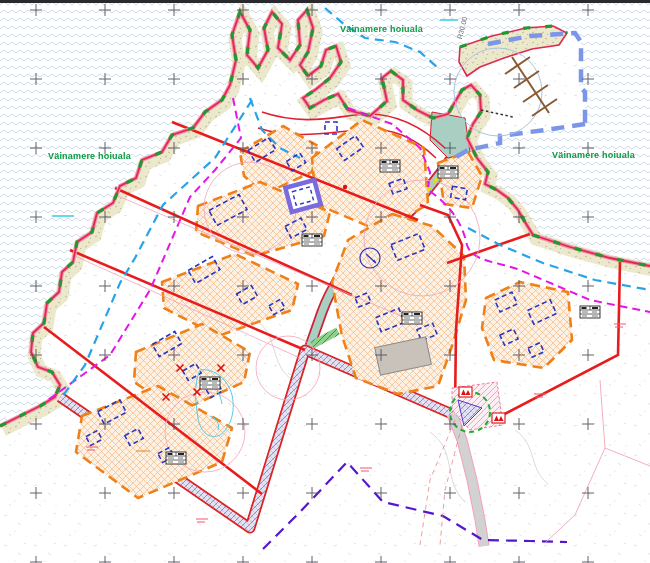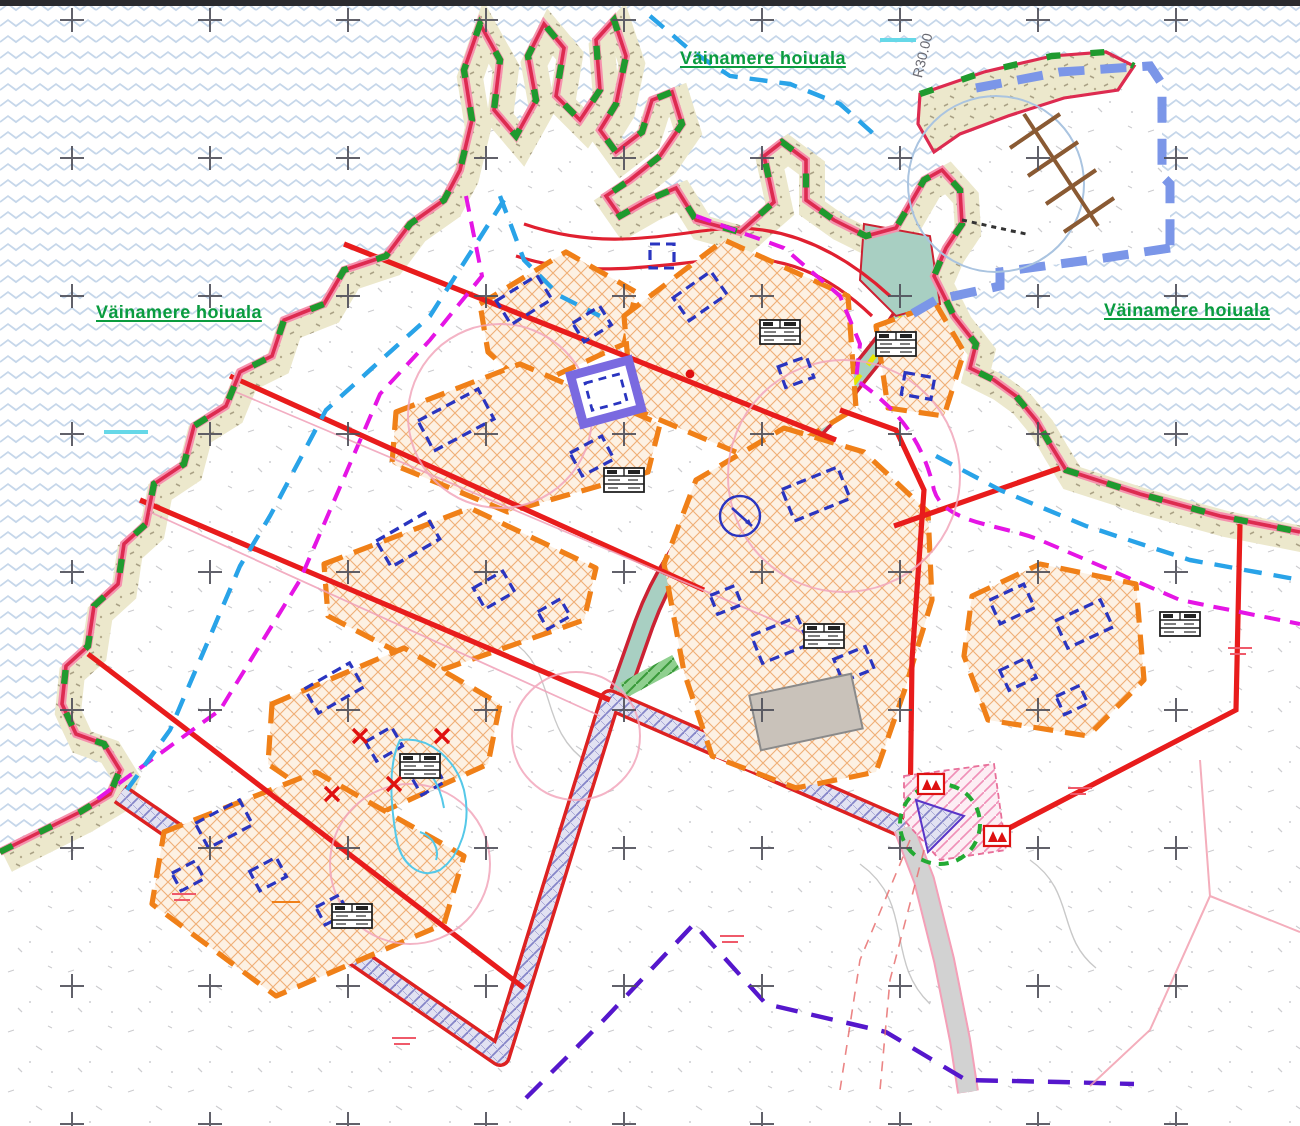--- a/index.html
+++ b/index.html
@@ -1,21 +1,21 @@
 <!DOCTYPE html>
 <html><head>
 <meta charset="utf-8">
 <style>
   html,body{margin:0;padding:0;background:#ffffff;}
   #stage{position:relative;width:650px;height:563px;background:#ffffff;overflow:hidden;
          font-family:"Liberation Sans",sans-serif;}
   #topbar{position:absolute;left:0;top:0;width:650px;height:3px;background:#2a2a2e;}
   #mapsvg{position:absolute;left:0;top:0;}
   .arealabel{position:absolute;color:#0a9c3f;font-size:9px;font-weight:bold;
-             letter-spacing:.2px;white-space:nowrap;text-decoration:underline;}
+             letter-spacing:.2px;white-space:nowrap;}
   #lbl-top{left:340px;top:24px;}
   #lbl-left{left:48px;top:151px;}
   #lbl-right{left:552px;top:150px;}
   #lbl-radius{position:absolute;left:456px;top:38px;color:#6a6a72;font-size:7px;
               transform:rotate(-76deg);transform-origin:left top;white-space:nowrap;}
 </style>
 </head>
 <body>
 
 <div id="stage">

